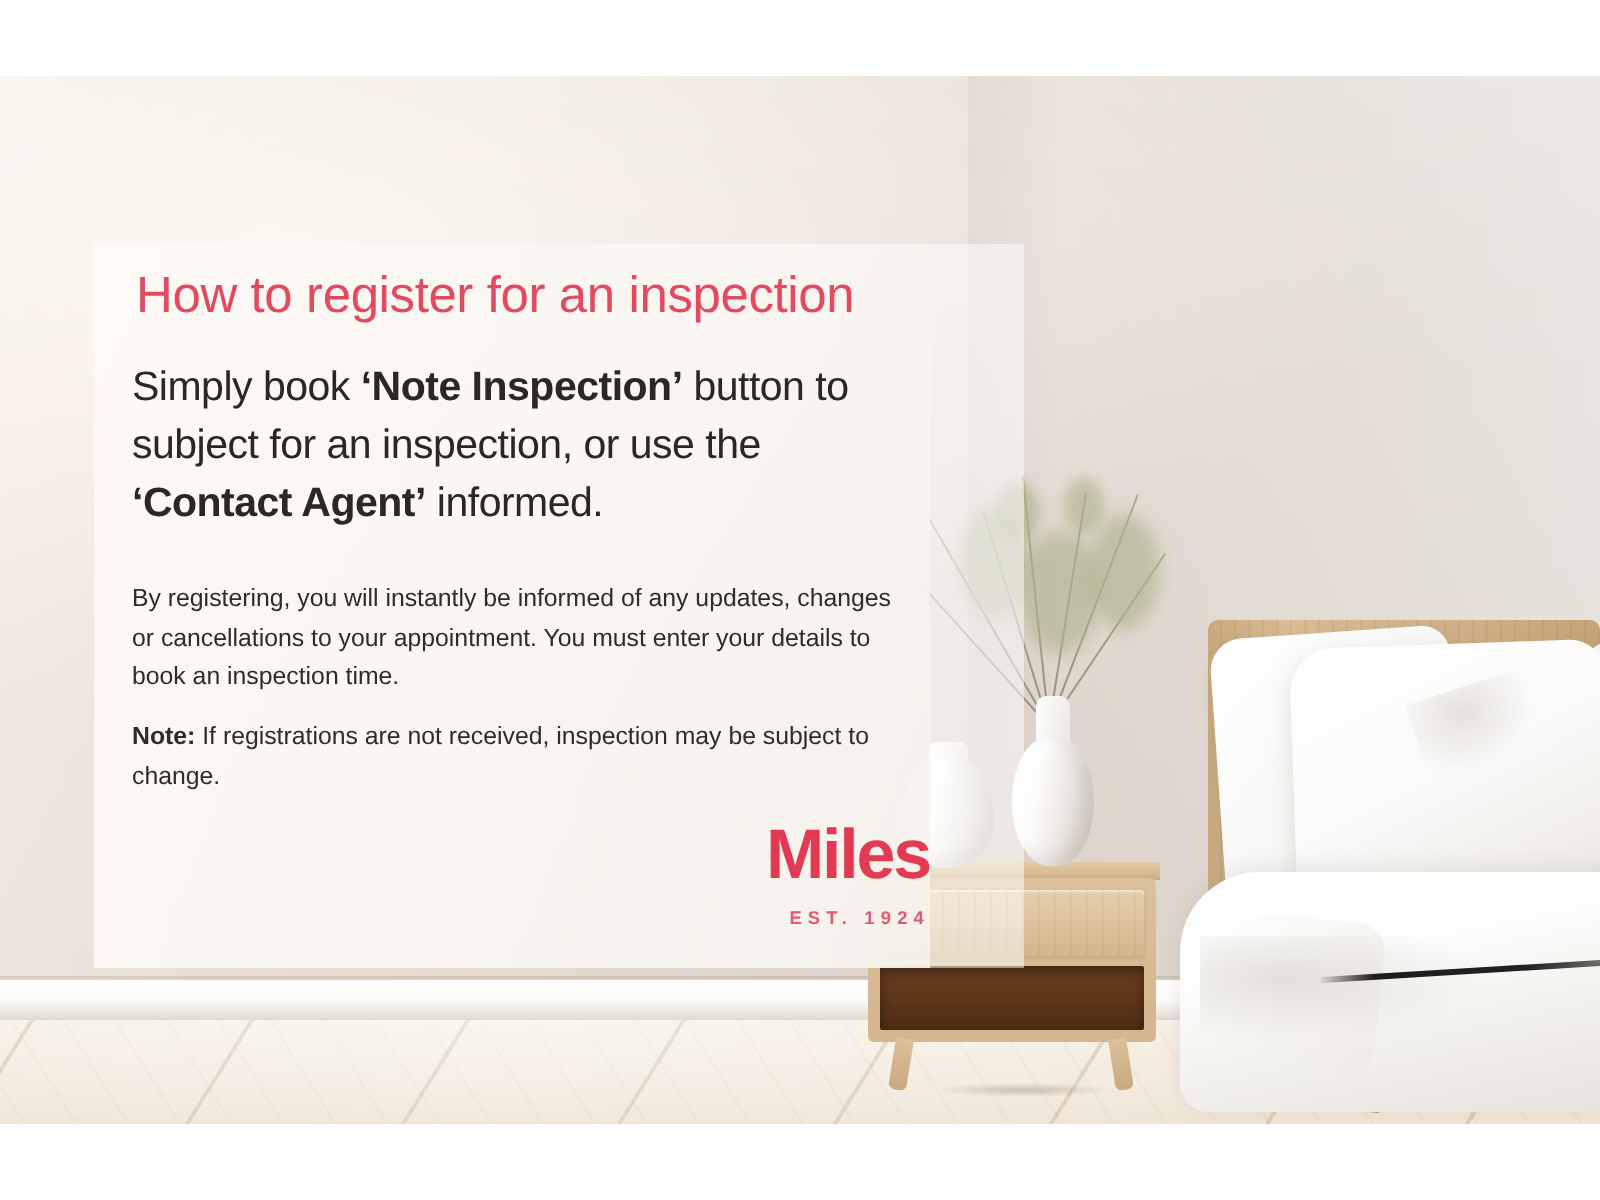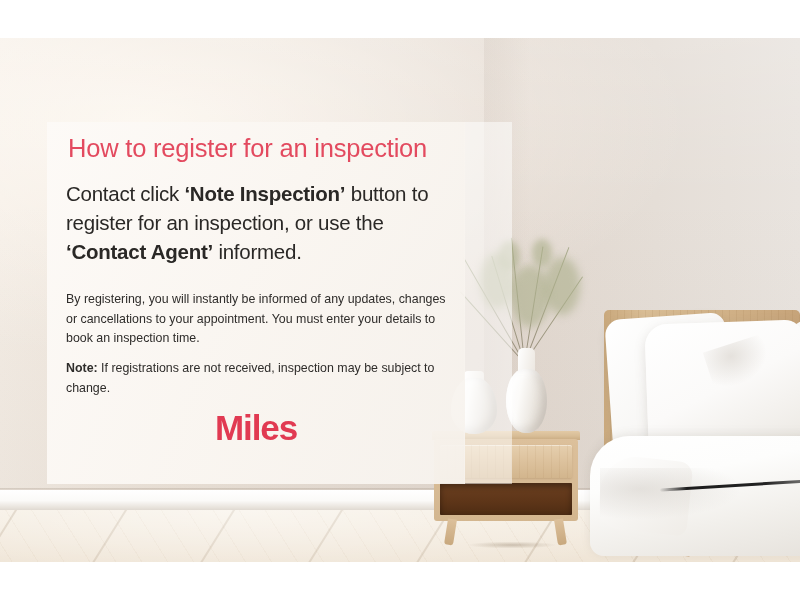--- a/index.html
+++ b/index.html
@@ -230,21 +230,21 @@
   .para{
     position:absolute; left:19px; width:382px;
     font-size:12.4px; font-weight:400; color:#2e2c2a;
     line-height:1.58; letter-spacing:0;
   }
   .para.p1{ top:168px; }
   .para.p2{ top:237px; }
   .para b{ font-weight:700; }
 
   .logo{
-    position:absolute; left:0; top:288px; width:418px; text-align:center;
+    position:absolute; left:0; top:288px; width:418px; text-align:right;
   }
   .logo-word{
     font-size:35px; font-weight:700; color:#e13a52;
     letter-spacing:-1.1px; line-height:1;
   }
   .logo-est{
     margin-top:9px; font-size:9.2px; font-weight:700; color:#e1596c;
     letter-spacing:3.1px;
   }
 
@@ -325,28 +325,29 @@
     <div class="vase-tall"></div>
     <div class="vase-round-neck"></div>
     <div class="vase-round"></div>
 
     <div class="panel-ghost"></div>
 
     <div class="panel">
 
       <div class="heading">How to register for an inspection</div>
 
-      <div class="subtitle"><span>Contact click </span><b>‘Note Inspection’</b><span> button to register for an inspection, or use the </span><b>‘Contact Agent’</b><span> informed.</span></div>
+      <div class="subtitle"><span>Simply book </span><b>‘Note Inspection’</b><span> button to subject for an inspection, or use the </span><b>‘Contact Agent’</b><span> informed.</span></div>
 
       <div class="para p1">By registering, you will instantly be informed of any updates, changes or cancellations to your appointment. You must enter your details to book an inspection time.</div>
 
       <div class="para p2"><b>Note:</b><span> If registrations are not received, inspection may be subject to change.</span></div>
 
       <div class="logo">
         <div class="logo-word">Miles</div>
+        <div class="logo-est">EST. 1924</div>
       </div>
 
     </div>
   </div>
 
   <div class="band top"></div>
   <div class="band bot"></div>
 
 </div>
 

